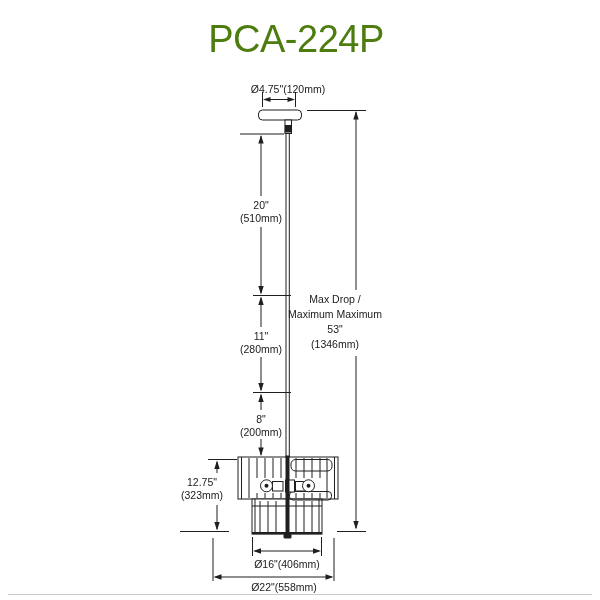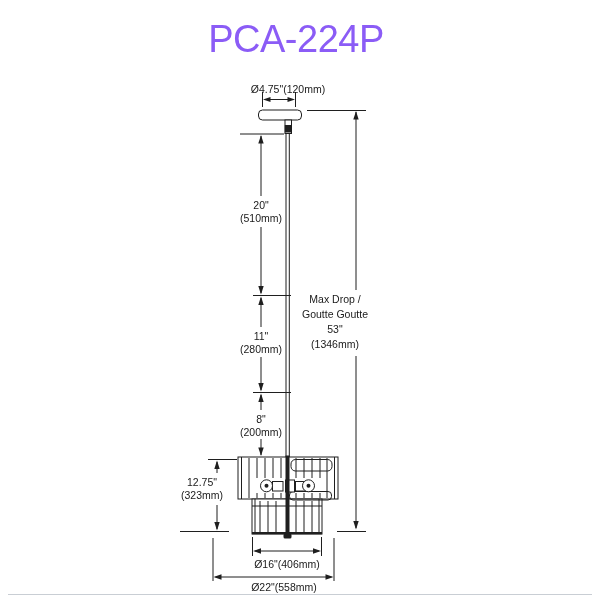--- a/index.html
+++ b/index.html
@@ -14,21 +14,21 @@
     color: #1a1a1a;
   }
   .title {
     position: absolute;
     left: 296px;
     top: 18px;
     transform: translateX(-50%);
     font-size: 38px;
     font-weight: 400;
     letter-spacing: -0.5px;
-    color: #8b5cf6;
+    color: #4d7c0f;
     white-space: nowrap;
   }
   svg.diagram { position: absolute; left: 0; top: 0; }
   .dim-label {
     position: absolute;
     transform: translateX(-50%);
     font-size: 10.5px;
     line-height: 13px;
     text-align: center;
     white-space: nowrap;
@@ -185,21 +185,21 @@
     <div>(280mm)</div>
   </div>
 
   <div class="dim-label" style="left:261px; top:413px;">
     <div>8"</div>
     <div>(200mm)</div>
   </div>
 
   <div class="dim-label four-line" style="left:335px; top:292px;">
     <div>Max Drop /</div>
-    <div>Goutte Goutte</div>
+    <div>Maximum Maximum</div>
     <div>53"</div>
     <div>(1346mm)</div>
   </div>
 
   <div class="dim-label" style="left:202px; top:476px;">
     <div>12.75"</div>
     <div>(323mm)</div>
   </div>
 
   <div class="dim-label" style="left:287px; top:558px;">Ø16"(406mm)</div>

